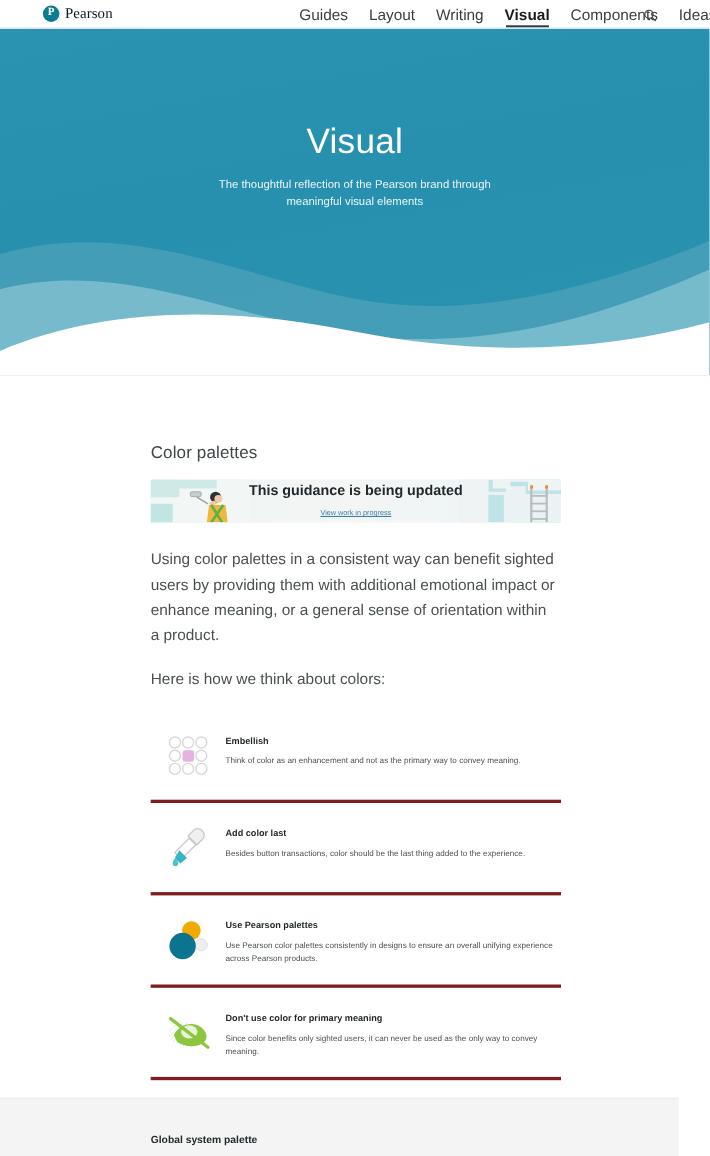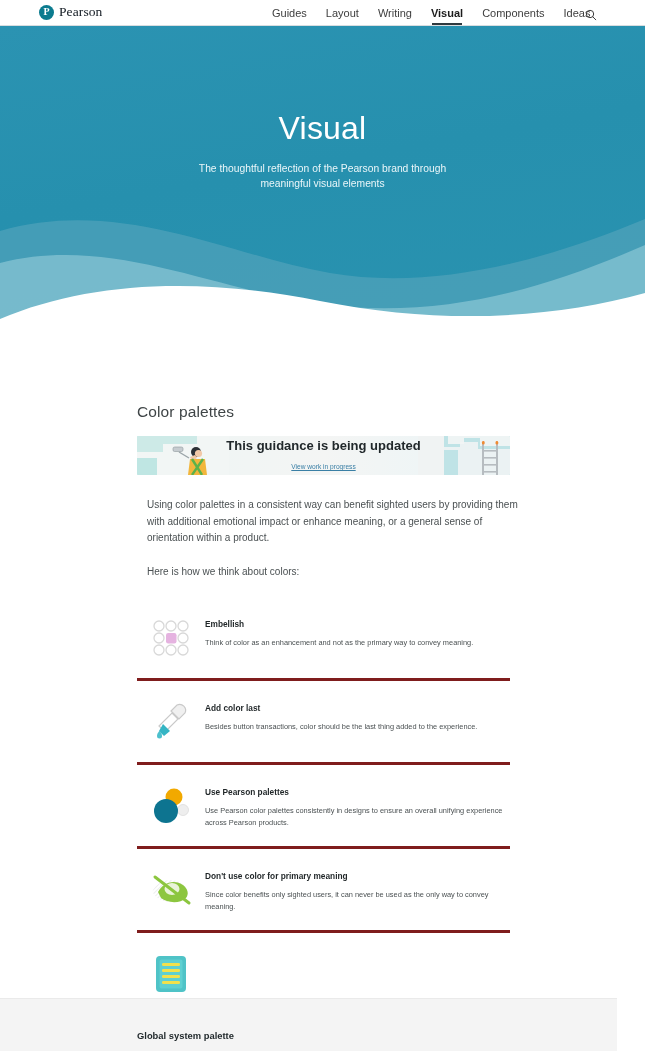--- a/index.html
+++ b/index.html
@@ -33,21 +33,21 @@
   }
   .brand-name {
     font-family: "Liberation Serif", serif;
     font-size: 13.5px; color: #101820; letter-spacing: .1px;
   }
   .nav-links {
     position: absolute; left: 272px; top: 0;
     height: 26px; display: flex; align-items: center; gap: 19px;
   }
   .nav-link {
-    font-size: 11px; color: #3d3d3d; position: relative;
+    font-size: 14px; color: #3d3d3d; position: relative;
     line-height: 26px; white-space: nowrap; cursor: pointer;
   }
   .nav-link.active { font-weight: 700; color: #1c1c1c; }
   .nav-link.active::after {
     content: ""; position: absolute; left: 1px; right: 1px;
     bottom: 1px; height: 2.5px; background: #2f3a3f;
   }
   .search-btn {
     position: absolute; right: 48px; top: 7px;
     width: 12px; height: 12px; cursor: pointer;
@@ -102,22 +102,22 @@
   .banner-art-left { left: 0; width: 92px; }
   .banner-art-right { right: 0; width: 92px; }
   .banner-text { position: relative; z-index: 3; text-align: center; }
   .banner-title { font-size: 13px; font-weight: 700; color: #21282b; line-height: 1.3; }
   .banner-link {
     font-size: 6.6px; color: #3a7fa5; text-decoration: underline;
     line-height: 1.6; cursor: pointer; display: inline-block; margin-top: 1px;
   }
 
   .para {
-    margin-top: 22px; font-size: 10px; color: #4a5052;
-    line-height: 1.65; width: 371px; margin-left: 10px;
+    margin-top: 22px; font-size: 14px; color: #4a5052;
+    line-height: 1.65; width: 371px;
   }
   .para.small { margin-top: 17px; }
 
   
   .guide-list { margin-top: 17px; }
   .guide-item {
     display: flex; align-items: flex-start;
     padding: 18px 0 17px 0;
     border-bottom: 3px solid #7f1d1d;
     min-height: 70px;

